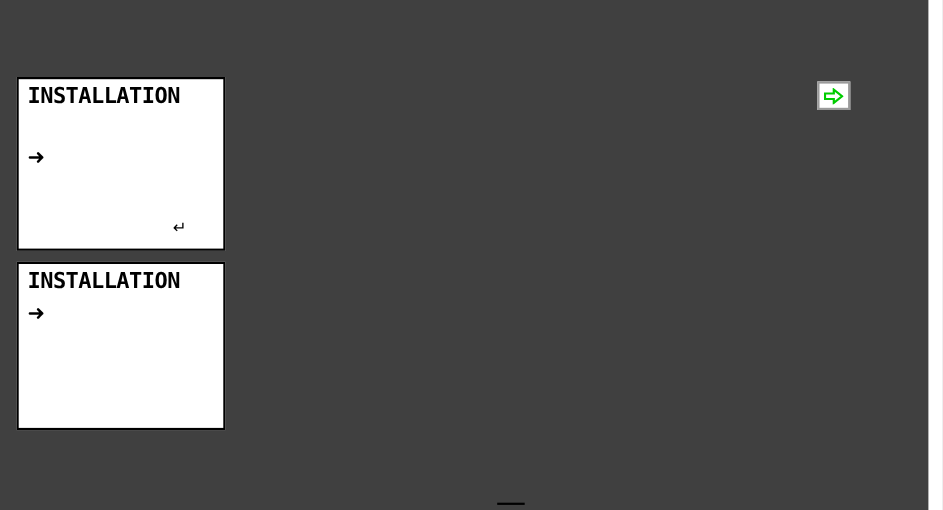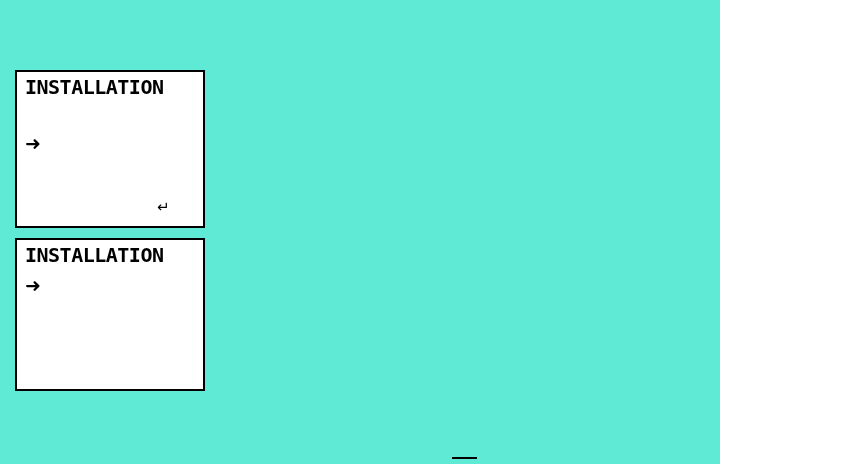--- a/index.html
+++ b/index.html
@@ -6,23 +6,23 @@
   html, body {
     margin: 0;
     padding: 0;
     background: #ffffff;
   }
   body {
     font-family: "Liberation Sans", sans-serif;
   }
   #canvas {
     position: relative;
-    width: 720px;
+    width: 844px;
     height: 464px;
-    background: #5eead4;
+    background: #404040;
     overflow: hidden;
   }
 
   
   .screen-panel {
     position: absolute;
     background: #ffffff;
     border: 2px solid #000000;
     box-sizing: border-box;
   }

